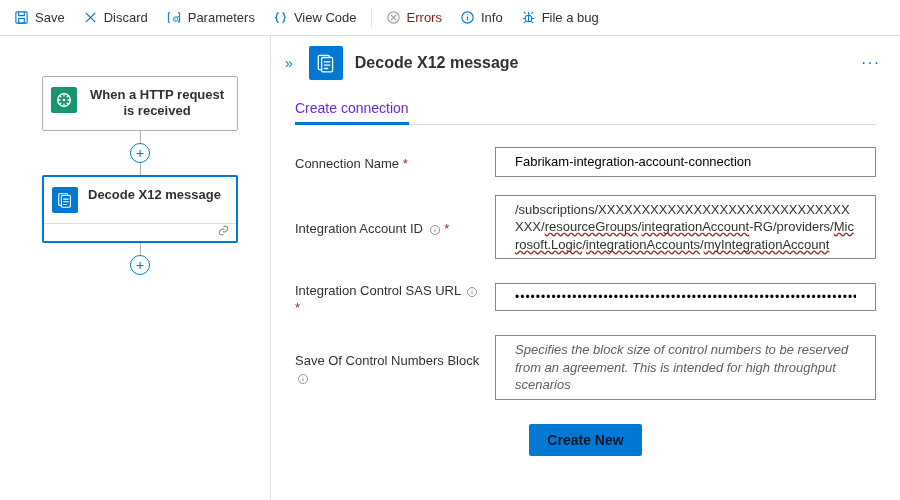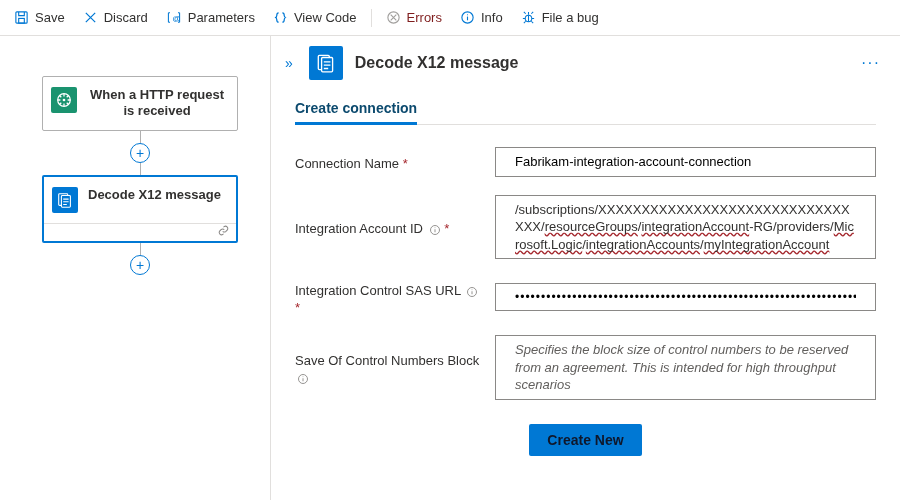--- a/index.html
+++ b/index.html
@@ -35,21 +35,21 @@
   
   .phdr { display: flex; align-items: center; padding: 10px 16px 10px 10px; gap: 12px; }
   .collapse { color: #0078d4; font-size: 14px; padding: 4px; cursor: pointer; }
   .phdr-ico { width: 34px; height: 34px; background: #0078d4; border-radius: 2px; display: flex; align-items: center; justify-content: center; color: #fff; }
   .phdr-title { font-size: 16px; font-weight: 600; flex: 1; }
   .dots { color: #0078d4; font-size: 16px; padding: 4px; cursor: pointer; letter-spacing: 1px; }
 
   
   .pbody { padding: 4px 24px 0 24px; overflow: auto; }
   .tabrow { display: flex; border-bottom: 1px solid #e1dfdd; margin-bottom: 22px; }
-  .tab { font-size: 14px; font-weight: 700; padding: 6px 0 8px 0; color: #0c4a6e; position: relative; }
+  .tab { font-size: 14px; font-weight: 400; padding: 6px 0 8px 0; color: #6d28d9; position: relative; }
   .tab.active::after { content: ""; position: absolute; left: 0; right: 0; bottom: -1px; height: 3px; background: #0078d4; }
 
   .frow { display: flex; margin-bottom: 18px; align-items: center; }
   .flab { width: 200px; font-size: 13px; padding-top: 6px; line-height: 1.3; }
   .flab .req { color: #a4262c; }
   .flab .info { color: #8a8886; font-size: 12px; margin-left: 2px; display: inline-flex; vertical-align: middle; }
   .fctl { flex: 1; }
   .txt { width: 100%; border: 1px solid #8a8886; padding: 5px 19px; font-size: 13px; font-family: inherit; resize: none; line-height: 1.35; }
   .txt.mono { letter-spacing: 1px; font-size: 12px; overflow-x: hidden; white-space: nowrap; }
   .txt.ph { color: #605e5c; font-style: italic; min-height: 64px; }

